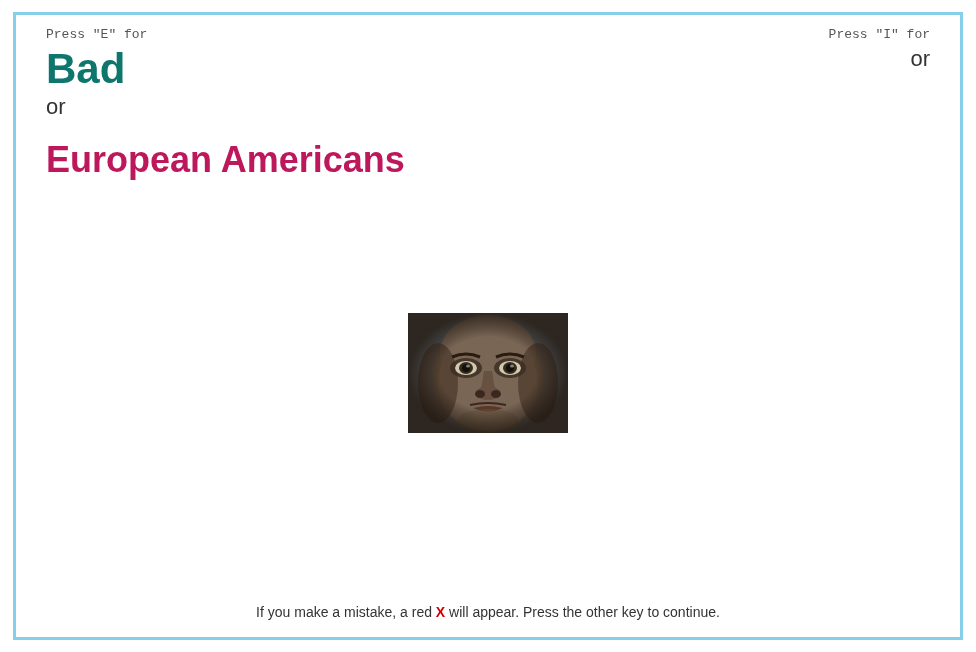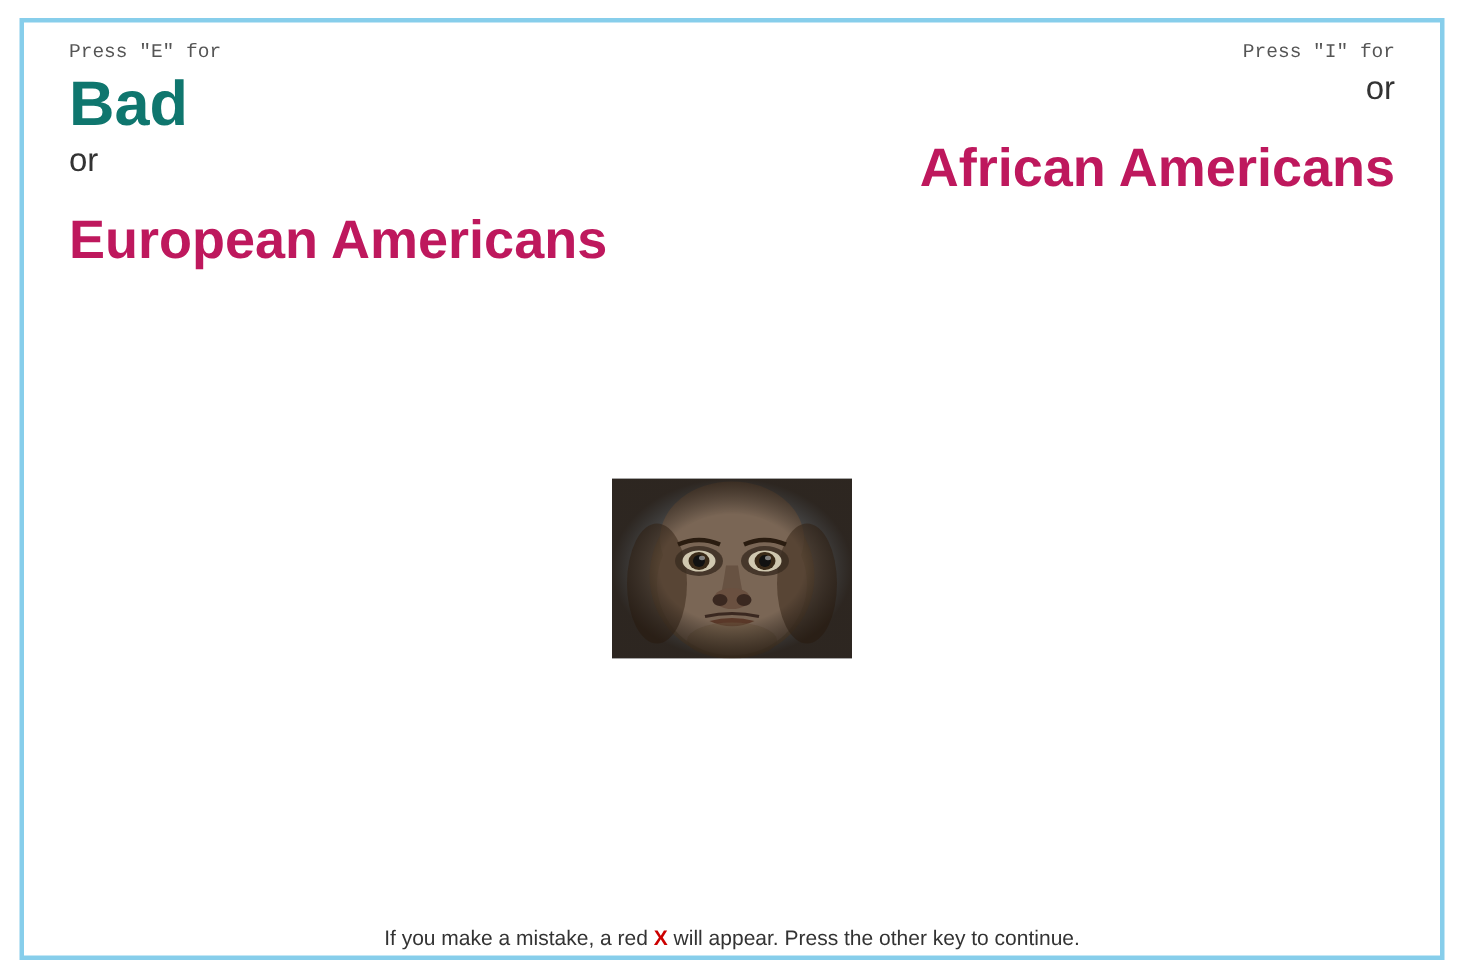--- a/index.html
+++ b/index.html
@@ -97,21 +97,21 @@
 
     
     .face-svg {
       width: 160px;
       height: 120px;
     }
 
     .bottom-text {
       width: 100%;
       text-align: center;
-      padding-bottom: 4px;
+      padding-bottom: 17px;
       font-size: 14px;
       color: #333333;
       margin-top: 40px;
     }
 
     .error-x {
       color: #CC0000;
       font-weight: bold;
     }
   </style>
@@ -125,21 +125,20 @@
     <div class="left-column">
       <span class="press-label">Press "E" for</span>
       <span class="good-bad-label">Bad</span>
       <span class="or-label">or</span>
       <span class="group-label">European Americans</span>
     </div>
 
     <div class="right-column">
       <span class="press-label">Press "I" for</span>
       <span class="or-label">or</span>
-      <span class="group-label">African Americans</span>
     </div>
 
   </div>
 
   <div class="center-image-area">
     <div class="face-image">
       <svg class="face-svg" viewBox="0 0 160 120" xmlns="http://www.w3.org/2000/svg">
 
         <rect width="160" height="120" fill="#5a5a5a"></rect>
 

